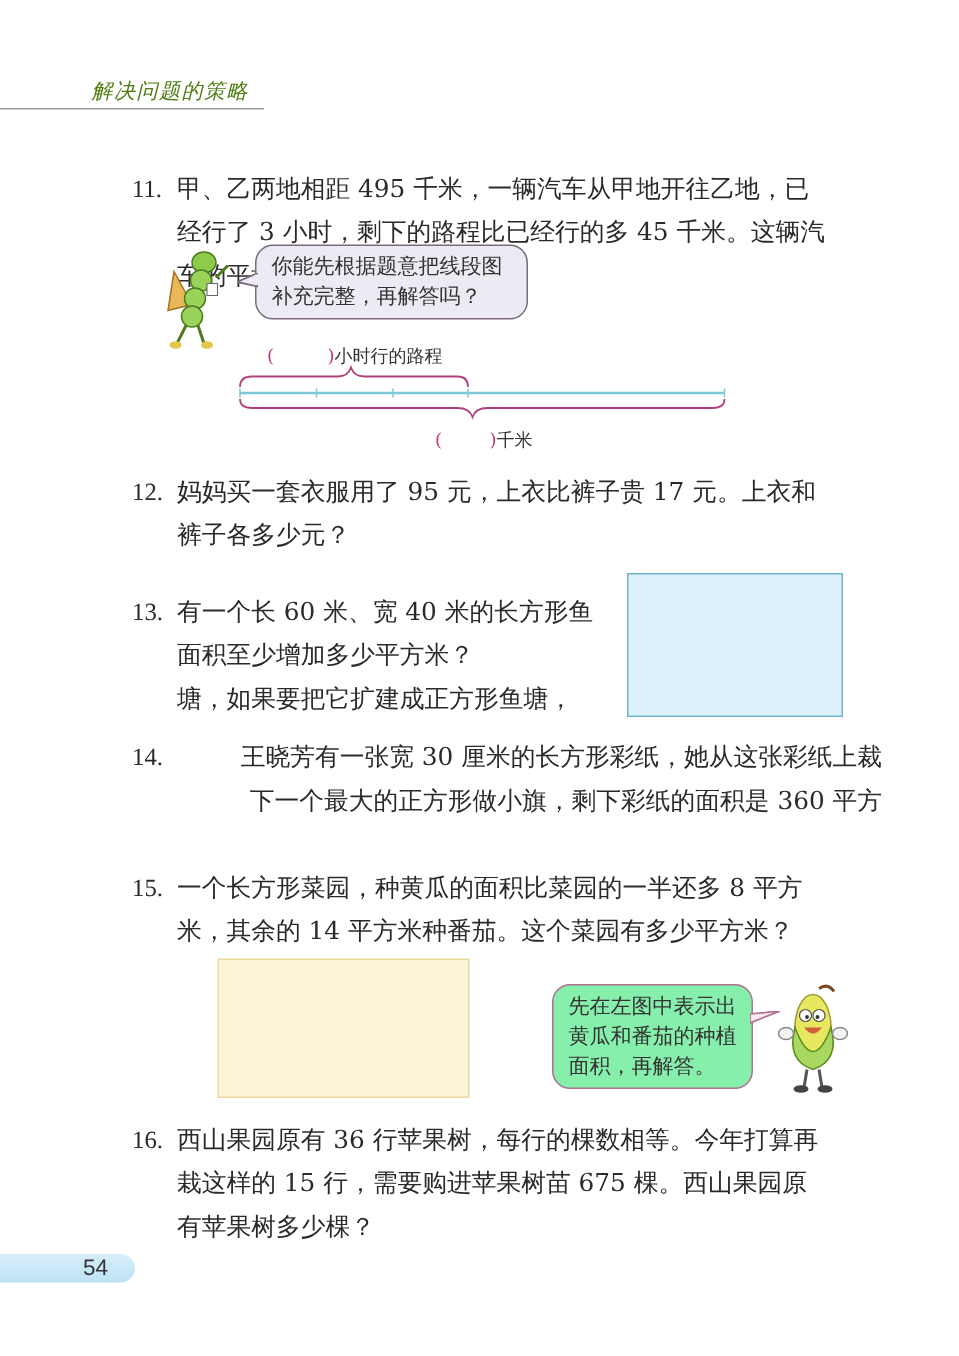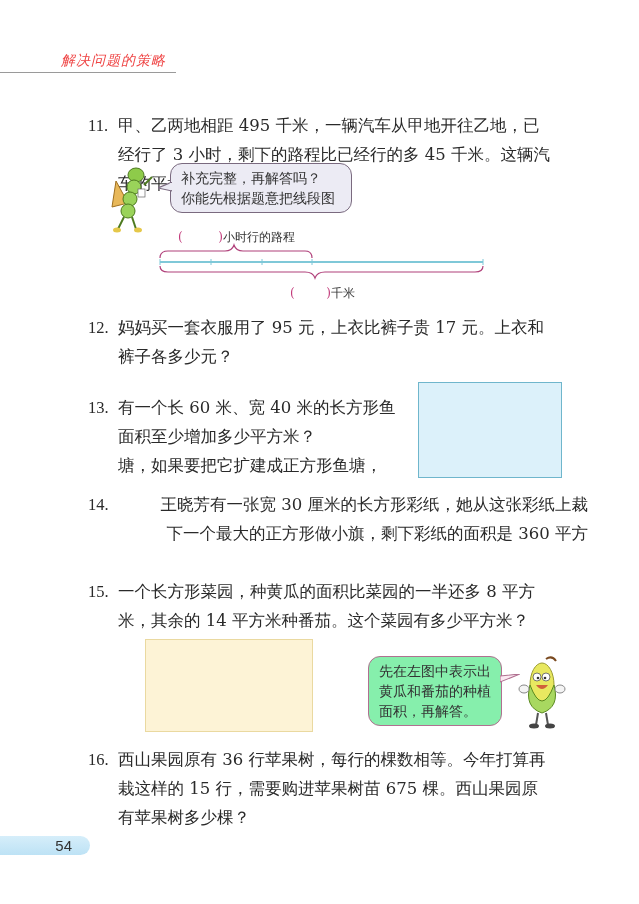--- a/index.html
+++ b/index.html
@@ -1,19 +1,19 @@
 <!DOCTYPE html>
 <html><head>
 <meta charset="utf-8">
 <style>
   html, body { margin:0; padding:0; }
   body { width:639px; height:904px; background:#ffffff; position:relative; overflow:hidden;
          font-family:"DejaVu Serif","Liberation Serif",serif; color:#2a2a2a; }
   .header { position:absolute; left:0; top:50px; width:176px; height:22px; border-bottom:1.5px solid #9a9a9a; }
-  .header-title { position:absolute; left:61px; top:2px; font-size:14px; font-style:italic; letter-spacing:1px; color:#ef4444; }
+  .header-title { position:absolute; left:61px; top:2px; font-size:14px; font-style:italic; letter-spacing:1px; color:#4d7c0f; }
   .q { position:absolute; left:88px; font-size:16.5px; line-height:29px; }
   .q .num { position:absolute; left:0; top:0; font-family:"Liberation Serif",serif; }
   .q .body { margin-left:30px; }
   .bubble { position:absolute; border:1.3px solid #7a6a7f; border-radius:12px; font-size:14px; line-height:20px; padding:4px 10px; color:#333; }
   .rect { position:absolute; }
   .page-tab { position:absolute; left:0; top:836px; width:90px; height:19px; background:linear-gradient(#d6eefa,#bde2f5); border-radius:0 10px 10px 0; }
   .page-num { position:absolute; right:18px; top:1px; font-family:"Liberation Sans",sans-serif; font-size:15px; color:#333; }
   .lbl { position:absolute; font-size:12px; color:#333;text-align:right; }
   .paren { color:#c23a7a; }
 </style>
@@ -41,22 +41,22 @@
   <ellipse cx="20" cy="48" rx="7" ry="7" fill="#9ad35a" stroke="#4d7a1f"></ellipse>
   <rect x="30" y="26" width="7" height="8" fill="#fff" stroke="#666" stroke-width="0.7"></rect>
   <line x1="36" y1="22" x2="44" y2="14" stroke="#4d7a1f" stroke-width="2"></line>
   <line x1="16" y1="54" x2="10" y2="66" stroke="#4d7a1f" stroke-width="2"></line>
   <line x1="24" y1="54" x2="28" y2="66" stroke="#4d7a1f" stroke-width="2"></line>
   <ellipse cx="9" cy="67" rx="4" ry="2.5" fill="#e5c84a"></ellipse>
   <ellipse cx="30" cy="67" rx="4" ry="2.5" fill="#e5c84a"></ellipse>
 </svg>
 
 <div class="bubble" style="left:170px;top:163px;width:160px;background:#ecebf4;">
+  <div>你能先根据题意把线段图</div>
   <div>补充完整，再解答吗？</div>
-  <div>你能先根据题意把线段图</div>
 </div>
 <svg style="position:absolute;left:158px;top:182px" width="14" height="10">
   <polygon points="14,0 0,6 14,9" fill="#ecebf4" stroke="#7a6a7f" stroke-width="1.2"></polygon>
   <line x1="13" y1="1" x2="13" y2="8" stroke="#ecebf4" stroke-width="2.5"></line>
 </svg>
 
 <div class="lbl" style="left:178px;top:229px">
   <span class="paren">(</span>
   <span style="display:inline-block;width:28px"></span>
   <span class="paren">)</span><span>小时行的路程</span>

